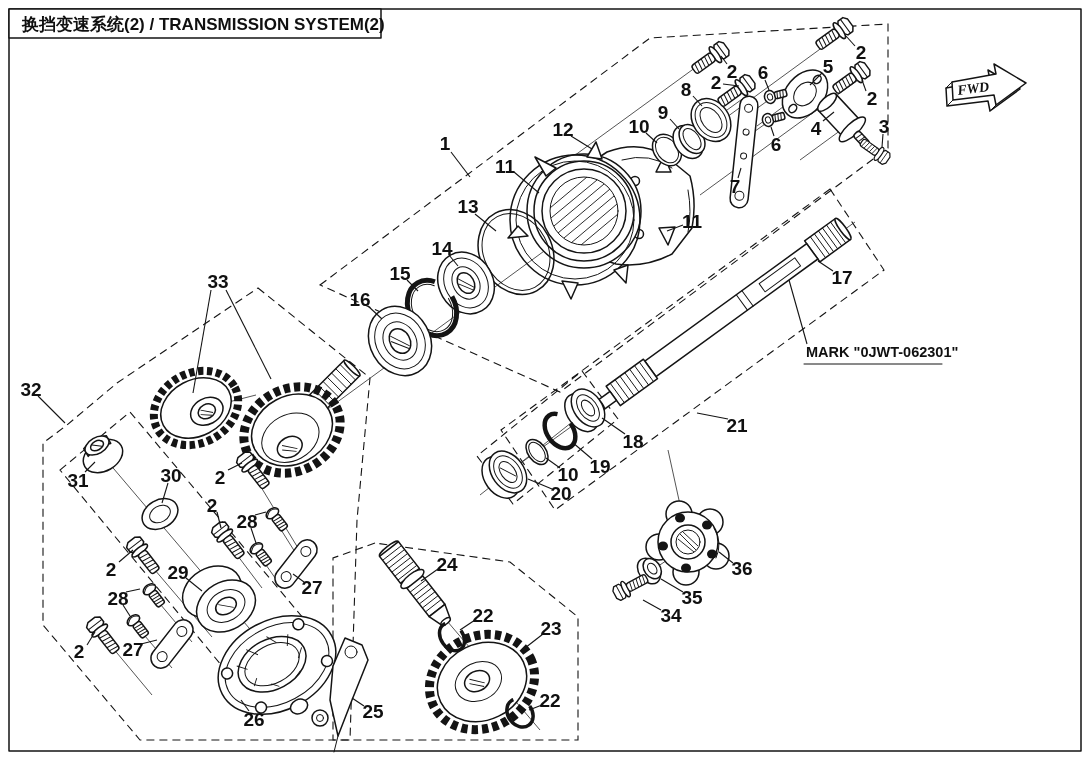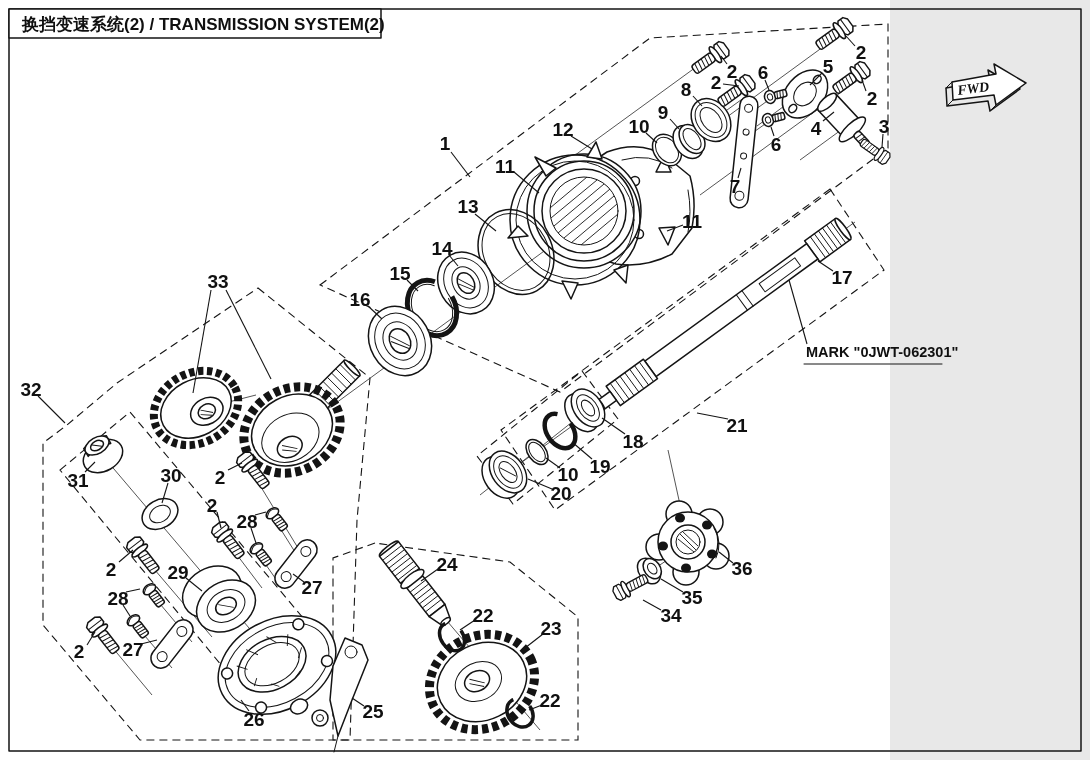--- a/index.html
+++ b/index.html
@@ -1,16 +1,16 @@
 <!DOCTYPE html>
 <html><head>
 <meta charset="utf-8">
 <style>
   html,body{margin:0;padding:0;background:#e8e8e8;}
-  #stage{position:relative;width:890px;height:760px;background:#ffffff;
+  #stage{position:relative;width:1090px;height:760px;background:#ffffff;
          font-family:"Liberation Sans","DejaVu Sans",sans-serif;}
   svg{position:absolute;left:0;top:0;}
   .ln{fill:none;stroke:#141414;stroke-width:1.5;stroke-linecap:round;stroke-linejoin:round;}
   .thin{stroke-width:1;}
   .fill{fill:#ffffff;stroke:#141414;stroke-width:1.5;stroke-linejoin:round;}
   .dark{fill:#141414;stroke:none;}
   .dash{fill:none;stroke:#141414;stroke-width:1.1;stroke-dasharray:8 5;}
   .guide{fill:none;stroke:#2a2a2a;stroke-width:0.8;}
   .hatch{fill:none;stroke:#141414;stroke-width:0.9;}
   .teeth{fill:none;stroke:#141414;}

